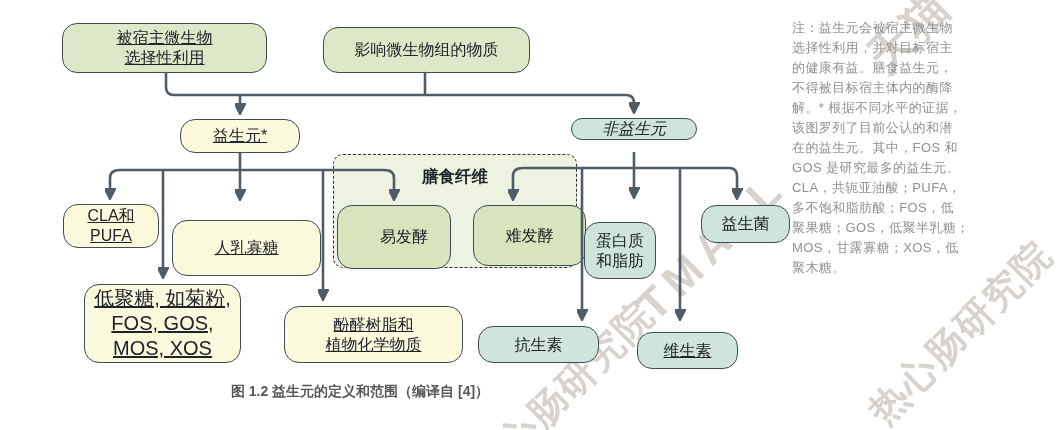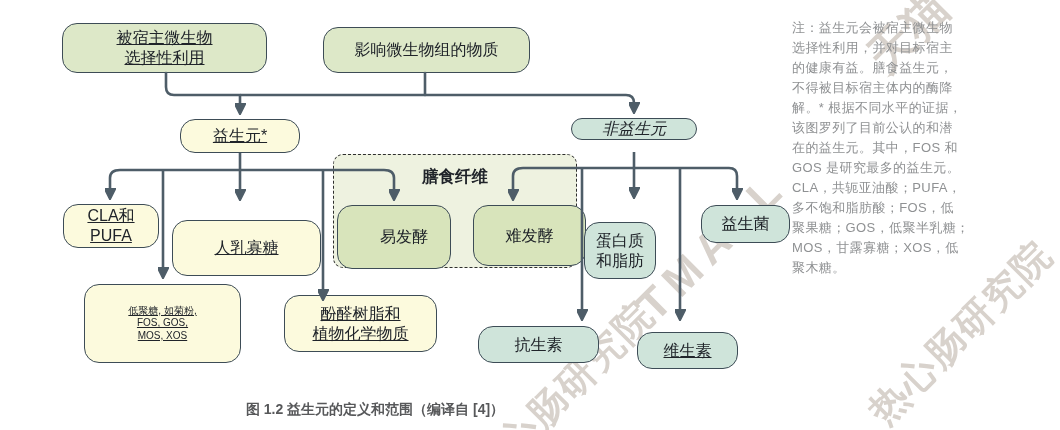--- a/index.html
+++ b/index.html
@@ -20,22 +20,22 @@
   .teal{background:var(--teal-box);}
   .fiber{position:absolute;left:333px;top:154px;width:244px;height:114px;box-sizing:border-box;
          background:var(--fiber-bg);border:1.6px dashed #2e2e2e;border-radius:10px;z-index:1;}
   .fiber-label{position:absolute;left:333px;top:166px;width:244px;text-align:center;
          font-size:16.5px;font-weight:700;color:#20242a;z-index:2;}
   svg.connectors{position:absolute;left:0;top:0;z-index:4;pointer-events:none;}
   svg.connectors path{stroke:var(--arrow);stroke-width:2.6;fill:none;}
   #ah-tri{fill:var(--arrow);}
   .note{position:absolute;left:792px;top:18px;width:268px;font-size:13px;line-height:20px;
         color:var(--note-text);white-space:pre-line;letter-spacing:0.4px;z-index:5;}
-  .caption{position:absolute;left:135px;top:383px;width:480px;text-align:center;
-        font-size:14px;font-weight:600;color:var(--caption-text);z-index:5;margin-top:18px;}
+  .caption{position:absolute;left:120px;top:383px;width:480px;text-align:center;
+        font-size:14px;font-weight:600;color:var(--caption-text);z-index:5;}
   .wm{position:absolute;color:var(--watermark);font-weight:700;white-space:nowrap;
       transform:rotate(-45deg);transform-origin:left center;pointer-events:none;z-index:0;}
   .wm-tmall-cn{left:876px;top:34px;font-size:46px;}
   .wm-tmall-en{left:645px;top:288px;font-size:44px;letter-spacing:8px;}
   .wm-inst-1{left:876px;top:392px;font-size:38px;letter-spacing:2px;}
   .wm-inst-2{left:478px;top:452px;font-size:38px;letter-spacing:2px;}
 </style>
 </head>
 <body>
 
@@ -77,24 +77,24 @@
   <div class="node green" style="left:62px;top:23px;width:205px;height:50px;text-decoration:underline;">被宿主微生物
 选择性利用</div>
   <div class="node green" style="left:323px;top:27px;width:207px;height:46px;">影响微生物组的物质</div>
   <div class="node yellow" style="left:180px;top:119px;width:120px;height:34px;">益生元*</div>
   <div class="node teal" style="left:571px;top:118px;width:126px;height:22px;font-style:italic;">非益生元</div>
   <div class="node inner-green" style="left:337px;top:205px;width:114px;height:64px;padding-left:20px;">易发酵</div>
   <div class="node inner-green" style="left:455px;top:205px;width:113px;height:61px;margin-left:18px;">难发酵</div>
   <div class="node yellow" style="left:63px;top:204px;width:96px;height:44px;">CLA和
 PUFA</div>
   <div class="node yellow" style="left:172px;top:220px;width:149px;height:56px;">人乳寡糖</div>
-  <div class="node yellow" style="left:84px;top:284px;width:157px;height:79px;font-size:10px;">低聚糖, 如菊粉,
+  <div class="node yellow" style="left:84px;top:284px;width:157px;height:79px;font-size:20px;">低聚糖, 如菊粉,
 FOS, GOS,
 MOS, XOS</div>
-  <div class="node yellow" style="left:284px;top:295px;width:153px;height:57px;">酚醛树脂和
+  <div class="node yellow" style="left:284px;top:306px;width:179px;height:57px;">酚醛树脂和
 植物化学物质</div>
   <div class="node teal" style="left:584px;top:222px;width:72px;height:57px;">蛋白质
 和脂肪</div>
   <div class="node teal" style="left:701px;top:205px;width:89px;height:38px;">益生菌</div>
   <div class="node teal" style="left:478px;top:326px;width:121px;height:37px;">抗生素</div>
   <div class="node teal" style="left:637px;top:332px;width:101px;height:37px;text-decoration:underline;">维生素</div>
 
   <div class="note">注：益生元会被宿主微生物
 选择性利用，并对目标宿主
 的健康有益。膳食益生元，

